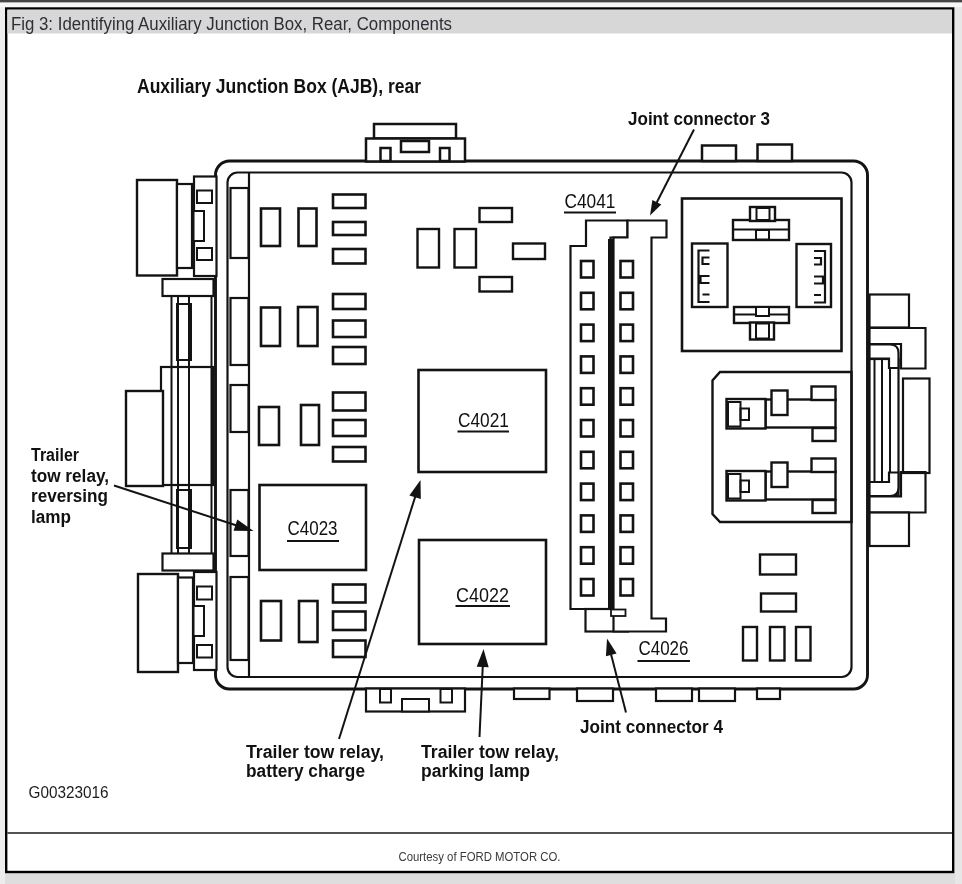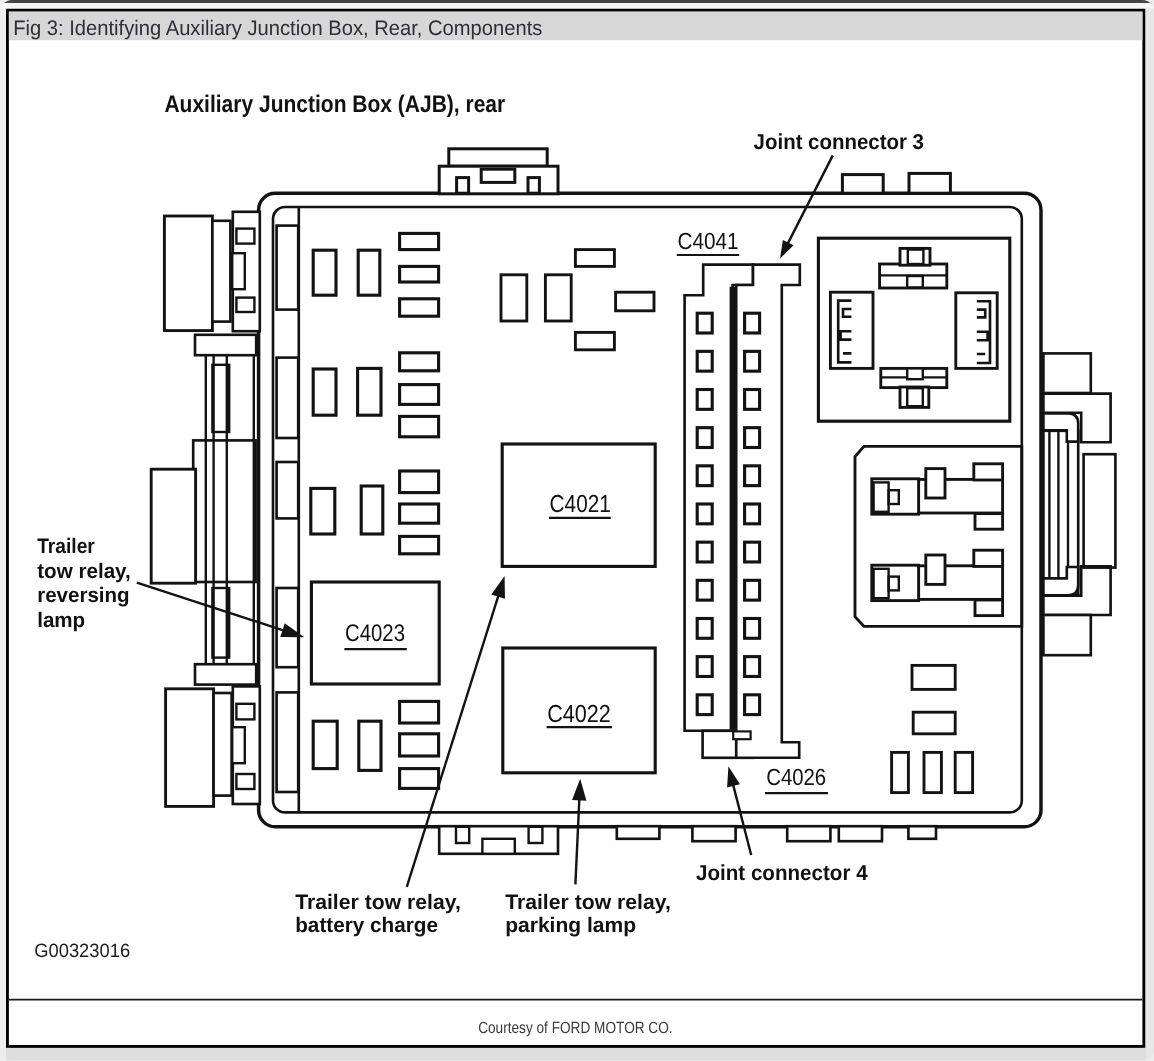--- a/index.html
+++ b/index.html
@@ -1,17 +1,17 @@
 <!DOCTYPE html>
 <html><head>
 <meta charset="utf-8">
 <title>Fig 3: Identifying Auxiliary Junction Box, Rear, Components</title>
 <style>
   html,body{margin:0;padding:0;background:#ededed;}
-  #page{position:relative;width:962px;height:884px;overflow:hidden;font-family:"Liberation Sans",sans-serif;border-radius:10px;}
+  #page{position:relative;width:962px;height:884px;overflow:hidden;font-family:"Liberation Sans",sans-serif;}
   svg text{font-family:"Liberation Sans",sans-serif;}
 </style>
 </head>
 <body>
 <div id="page">
 <svg width="962" height="884" viewBox="0 0 962 884">
 
 <rect x="0" y="0" width="962" height="2.6" fill="#454545"></rect>
 
 <rect x="0" y="2.6" width="962" height="5" fill="#f6f6f6"></rect>

